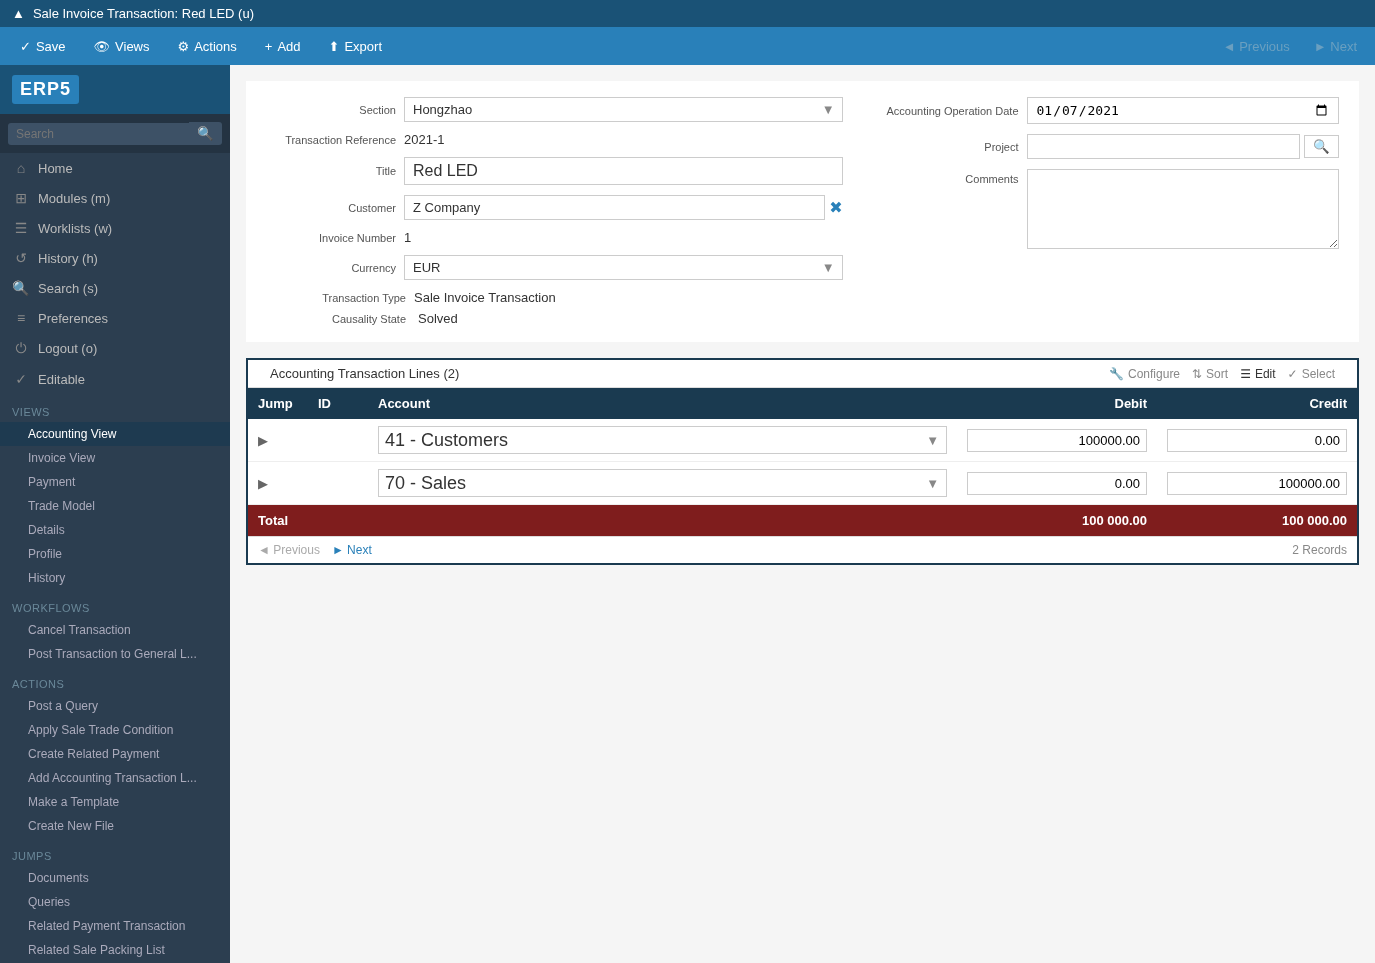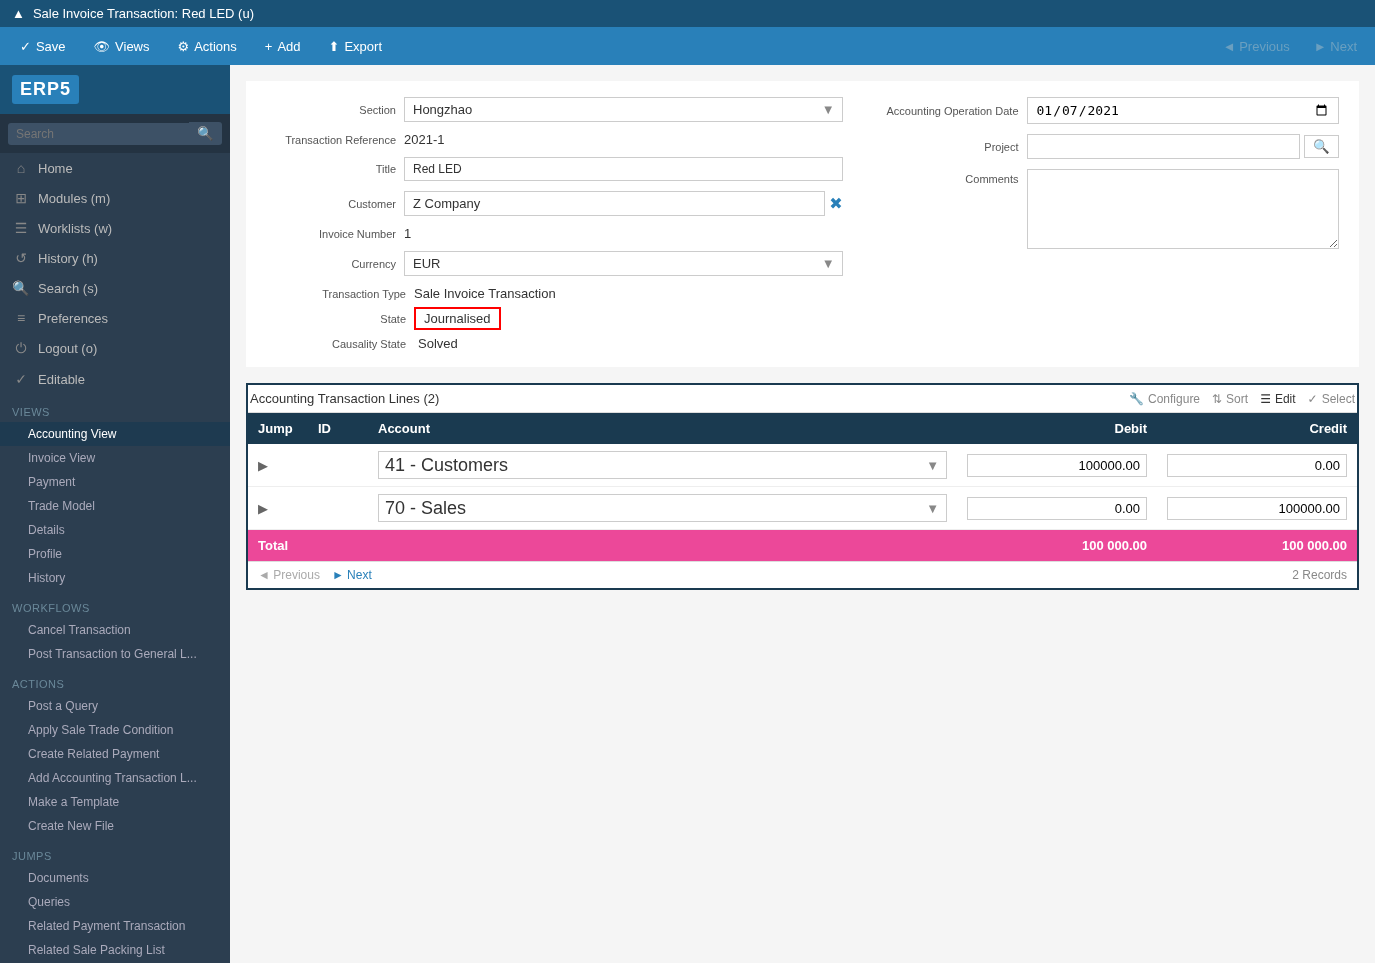--- a/index.html
+++ b/index.html
@@ -161,21 +161,21 @@
       min-width: 130px;
       text-align: right;
     }
     .field-value {
       color: #333;
       font-size: 13px;
     }
     .field-input {
       border: 1px solid #ccc;
       padding: 4px 8px;
-      font-size: 12px;
+      font-size: 16px;
       flex: 1;
       outline: none;
       color: #333;
     }
     .field-select-wrap {
       position: relative;
       flex: 1;
       display: flex;
       align-items: center;
     }
@@ -247,21 +247,21 @@
 
     
     .tl-container {
       border: 2px solid #1a3a50;
       background: white;
     }
     .tl-header {
       display: flex;
       justify-content: space-between;
       align-items: center;
-      padding: 6px 2px;
+      padding: 6px 22px;
       background: white;
       border-bottom: 1px solid #ddd;
     }
     .tl-title { font-size: 13px; color: #333; }
     .tl-actions { display: flex; gap: 12px; align-items: center; }
     .tl-action-btn {
       background: none;
       border: none;
       color: #888;
       cursor: pointer;
@@ -301,21 +301,21 @@
       font-size: 13px;
     }
     .td select {
       width: 100%;
       border: 1px solid #ccc;
       padding: 3px 6px;
       font-size: 18px;
     }
     .td.right { text-align: right; }
     .total-row {
-      background: #ec4899;
+      background: #7f1d1d;
       color: white;
       display: grid;
       grid-template-columns: 60px 60px 1fr 200px 200px;
     }
     .total-td {
       padding: 8px 10px;
       font-size: 13px;
       font-weight: bold;
     }
     .total-td.right { text-align: right; }
@@ -574,26 +574,20 @@
       </div>
 
       <div style="display:flex; gap:40px; margin-top:8px; align-items:center;">
         <div style="display:flex;gap:8px;align-items:center;justify-content:center;">
           <span class="field-label" style="text-align:right;min-width:140px;">Transaction Type</span>
           <span class="field-value">Sale Invoice Transaction</span>
         </div>
         <div></div>
       </div>
       <div style="display:flex; gap:40px; margin-top:6px; align-items:center;">
-        <div style="display:flex;gap:8px;align-items:center;">
-          <span class="field-label" style="text-align:right;min-width:140px;">State</span>
-          <span class="state-highlight">Journalised</span>
-        </div>
-      </div>
-      <div style="display:flex; gap:40px; margin-top:6px; align-items:center;">
         <div style="display:flex;gap:12px;align-items:center;">
           <span class="field-label" style="text-align:right;min-width:140px;">Causality State</span>
           <span class="field-value">Solved</span>
         </div>
       </div>
     </div>
 
     <div class="tl-container">
       <div class="tl-header">
         <span class="tl-title">Accounting Transaction Lines (2)</span>

